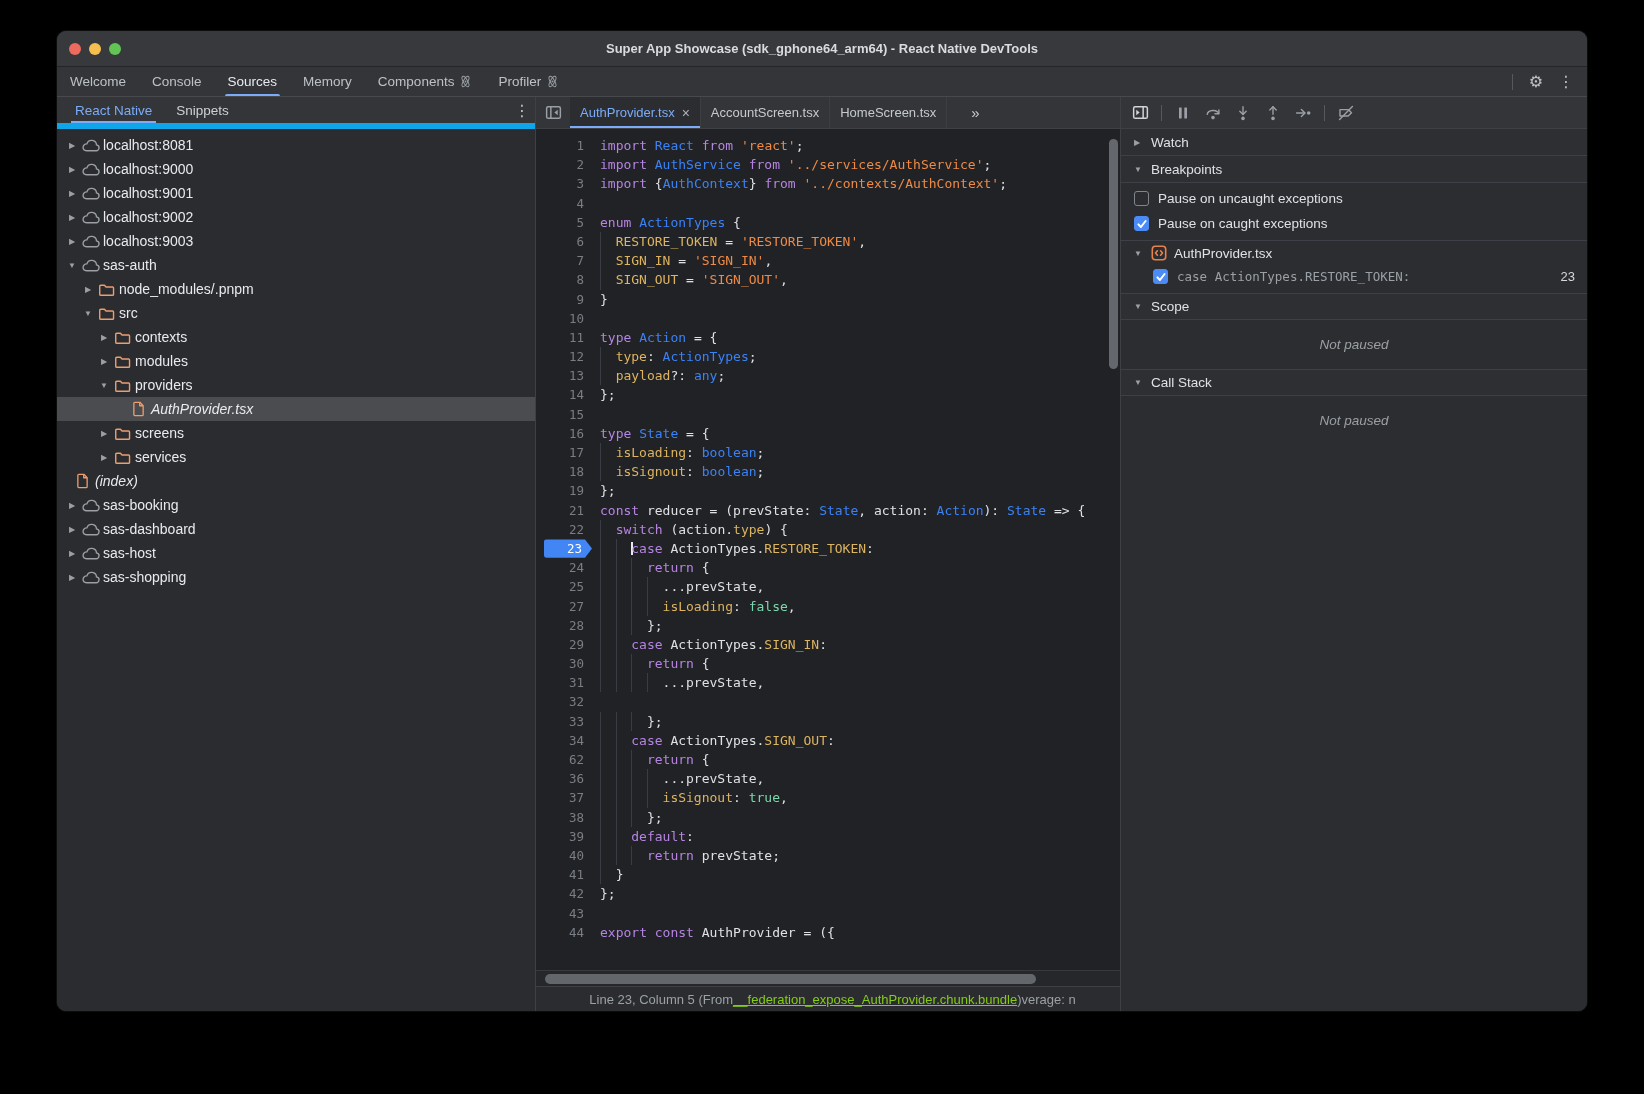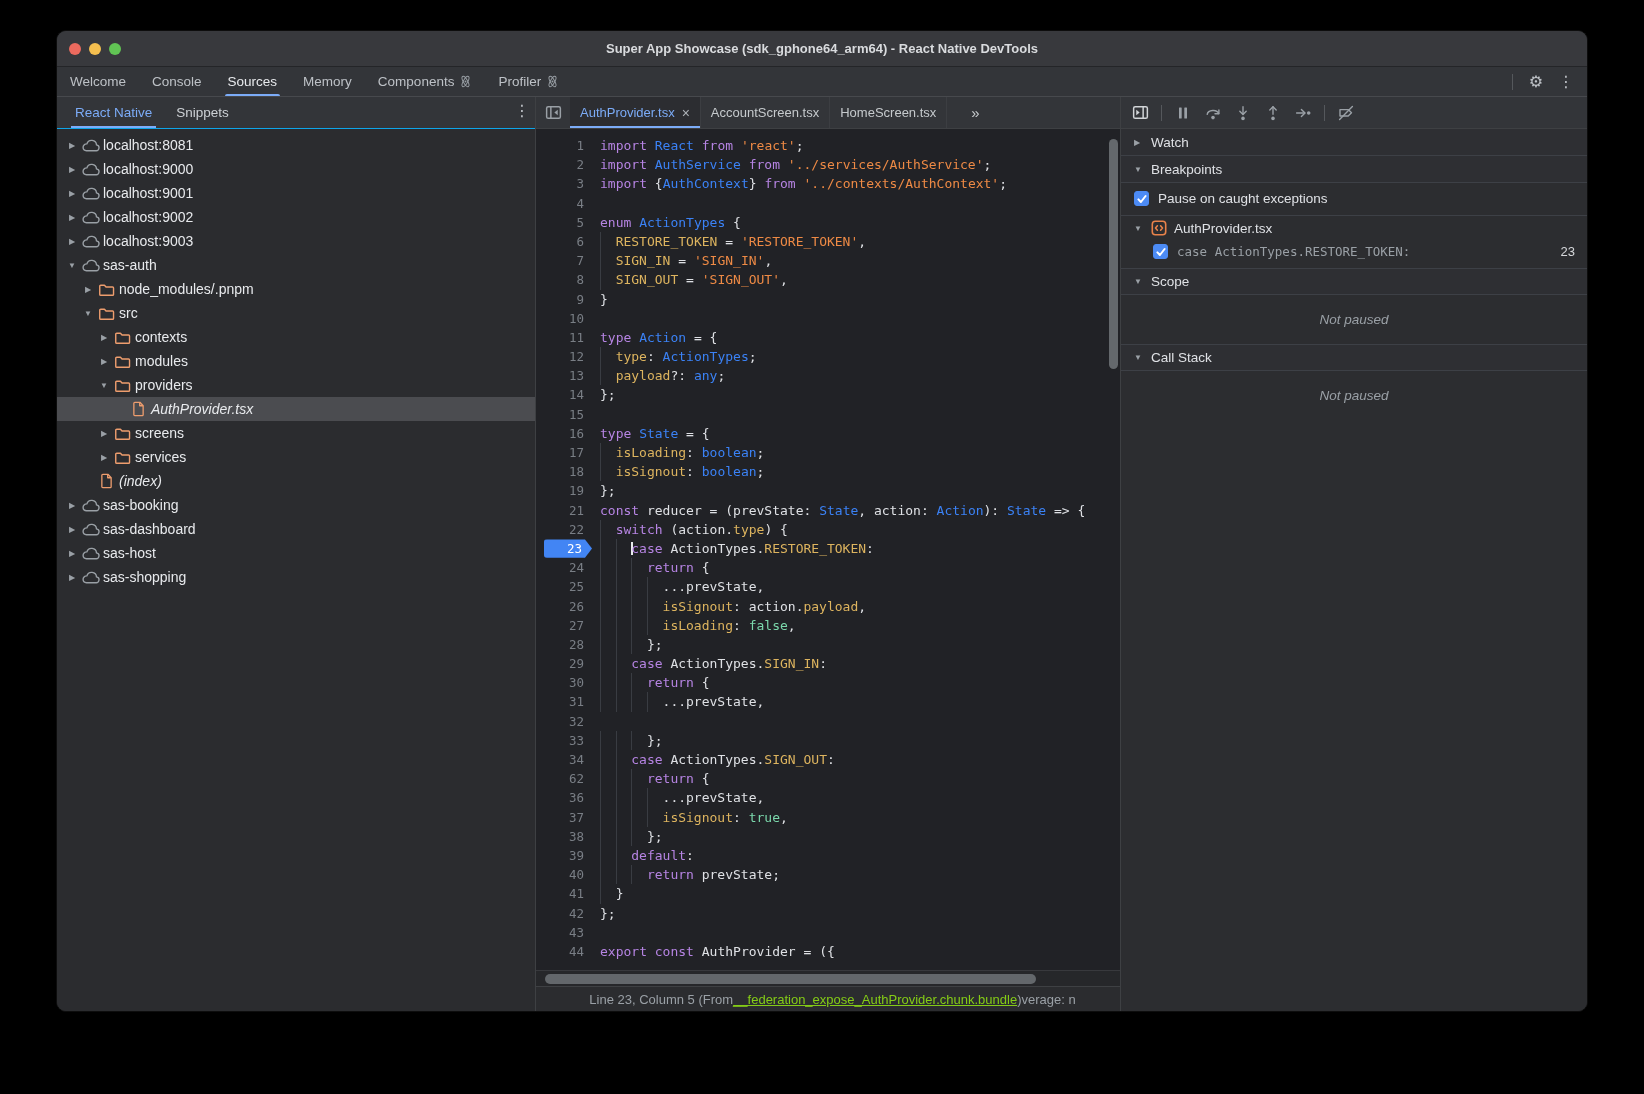--- a/index.html
+++ b/index.html
@@ -31,21 +31,21 @@
 
   
   #content { display:flex; height:915px; }
   #navigator { width:479px; background:#2b2c2f; border-right:1px solid #3e4043;
     display:flex; flex-direction:column; }
   #editor { width:585px; background:#212226; display:flex; flex-direction:column;
     border-right:1px solid #3e4043; }
   #debugger { flex:1; background:#2c2d30; display:flex; flex-direction:column; }
 
   
-  #nav-header { height:32px; background:#333539; border-bottom:1px solid #0ea5e9;
+  #nav-header { height:32px; background:#333539; border-bottom:6px solid #0ea5e9;
     display:flex; align-items:stretch; padding-left:6px; }
   .ntab { display:flex; align-items:center; padding:0 12px; font-size:13.5px;
     color:#cdd1d5; position:relative; }
   .ntab.active { color:#7cacf8; }
   .ntab.active::after { content:""; position:absolute; left:8px; right:8px; bottom:0;
     height:2px; background:#7cacf8; }
   #nav-kebab { margin-left:auto; }
   #tree { padding-top:4px; overflow:hidden; }
   .trow { height:24px; display:flex; align-items:center; font-size:14px; color:#e8eaed;
     white-space:nowrap; }
@@ -311,21 +311,21 @@
           </div>
           <div class="trow" style="padding-left: 40px;">
             <span class="arr">▶</span>
             <span class="tic" style="color: rgb(154, 160, 166);">
               <svg width="17" height="15" viewBox="0 0 18 16" fill="none" stroke="#ee9d6e" stroke-width="1.5" stroke-linejoin="round">
                 <path d="M1.8 13.2V4.4a1 1 0 0 1 1-1h4l1.7 1.9h7a1 1 0 0 1 1 1v6.9a1 1 0 0 1-1 1h-12.7a1 1 0 0 1-1-1z"></path>
               </svg>
             </span>
             <span class="lbl">services</span>
           </div>
-          <div class="trow" style="padding-left: 24px;">
+          <div class="trow" style="">
             <span class="arr"></span>
             <span class="tic" style="color: rgb(154, 160, 166);">
               <svg width="13" height="16" viewBox="0 0 14 17" fill="none" stroke="#ee9d6e" stroke-width="1.4" stroke-linejoin="round">
                 <path d="M2 2.3a1 1 0 0 1 1-1h5.5L12 5v9.7a1 1 0 0 1-1 1H3a1 1 0 0 1-1-1z"></path>
                 <path d="M8.3 1.3V5H12"></path>
               </svg>
             </span>
             <span class="lbl it">(index)</span>
           </div>
           <div class="trow" style="padding-left: 8px;">
@@ -409,21 +409,20 @@
             <div class="cl"><span class="ln">15</span><span class="lc"></span></div>
             <div class="cl"><span class="ln">16</span><span class="lc"><span class="tok-k">type</span><span class="tok-d"> </span><span class="tok-t">State</span><span class="tok-d"> = {</span></span></div>
             <div class="cl"><span class="ln">17</span><span class="lc"><span class="ig"></span><span class="tok-p">isLoading</span><span class="tok-d">: </span><span class="tok-t">boolean</span><span class="tok-d">;</span></span></div>
             <div class="cl"><span class="ln">18</span><span class="lc"><span class="ig"></span><span class="tok-p">isSignout</span><span class="tok-d">: </span><span class="tok-t">boolean</span><span class="tok-d">;</span></span></div>
             <div class="cl"><span class="ln">19</span><span class="lc"><span class="tok-d">};</span></span></div>
             <div class="cl"><span class="ln">21</span><span class="lc"><span class="tok-k">const</span><span class="tok-d"> reducer = (prevState: </span><span class="tok-t">State</span><span class="tok-d">, action: </span><span class="tok-t">Action</span><span class="tok-d">): </span><span class="tok-t">State</span><span class="tok-d"> =&gt; {</span></span></div>
             <div class="cl"><span class="ln">22</span><span class="lc"><span class="ig"></span><span class="tok-k">switch</span><span class="tok-d"> (action.</span><span class="tok-p">type</span><span class="tok-d">) {</span></span></div>
             <div class="cl"><span class="ln bp"><span class="badge">23</span></span><span class="lc"><span class="ig"></span><span class="ig"></span><span class="caret"></span><span class="tok-k">case</span><span class="tok-d"> ActionTypes.</span><span class="tok-p">RESTORE_TOKEN</span><span class="tok-d">:</span></span></div>
             <div class="cl"><span class="ln">24</span><span class="lc"><span class="ig"></span><span class="ig"></span><span class="ig"></span><span class="tok-k">return</span><span class="tok-d"> {</span></span></div>
             <div class="cl"><span class="ln">25</span><span class="lc"><span class="ig"></span><span class="ig"></span><span class="ig"></span><span class="ig"></span><span class="tok-d">...prevState,</span></span></div>
-            <div class="cl"><span class="ln">26</span><span class="lc"><span class="ig"></span><span class="ig"></span><span class="ig"></span><span class="ig"></span><span class="tok-p">isSignout</span><span class="tok-d">: action.</span><span class="tok-p">payload</span><span class="tok-d">,</span></span></div>
             <div class="cl"><span class="ln">27</span><span class="lc"><span class="ig"></span><span class="ig"></span><span class="ig"></span><span class="ig"></span><span class="tok-p">isLoading</span><span class="tok-d">: </span><span class="tok-b">false</span><span class="tok-d">,</span></span></div>
             <div class="cl"><span class="ln">28</span><span class="lc"><span class="ig"></span><span class="ig"></span><span class="ig"></span><span class="tok-d">};</span></span></div>
             <div class="cl"><span class="ln">29</span><span class="lc"><span class="ig"></span><span class="ig"></span><span class="tok-k">case</span><span class="tok-d"> ActionTypes.</span><span class="tok-p">SIGN_IN</span><span class="tok-d">:</span></span></div>
             <div class="cl"><span class="ln">30</span><span class="lc"><span class="ig"></span><span class="ig"></span><span class="ig"></span><span class="tok-k">return</span><span class="tok-d"> {</span></span></div>
             <div class="cl"><span class="ln">31</span><span class="lc"><span class="ig"></span><span class="ig"></span><span class="ig"></span><span class="ig"></span><span class="tok-d">...prevState,</span></span></div>
             <div class="cl"><span class="ln">32</span></div>
             <div class="cl"><span class="ln">33</span><span class="lc"><span class="ig"></span><span class="ig"></span><span class="ig"></span><span class="tok-d">};</span></span></div>
             <div class="cl"><span class="ln">34</span><span class="lc"><span class="ig"></span><span class="ig"></span><span class="tok-k">case</span><span class="tok-d"> ActionTypes.</span><span class="tok-p">SIGN_OUT</span><span class="tok-d">:</span></span></div>
             <div class="cl"><span class="ln">62</span><span class="lc"><span class="ig"></span><span class="ig"></span><span class="ig"></span><span class="tok-k">return</span><span class="tok-d"> {</span></span></div>
             <div class="cl"><span class="ln">36</span><span class="lc"><span class="ig"></span><span class="ig"></span><span class="ig"></span><span class="ig"></span><span class="tok-d">...prevState,</span></span></div>
@@ -504,20 +503,24 @@
           <div class="sect-h">
             <span class="arr">▶</span>
             <span>Watch</span>
           </div>
           <div class="sect-h">
             <span class="arr">▼</span>
             <span>Breakpoints</span>
           </div>
           <div class="sect-body" style="padding: 3px 0px 4px;">
             <div class="cb-row">
+              <span class="cb"></span>
+              <span>Pause on uncaught exceptions</span>
+            </div>
+            <div class="cb-row">
               <span class="cb on">
                 <svg width="12" height="12" viewBox="0 0 12 12" fill="none" stroke="#fff" stroke-width="2" stroke-linecap="round" stroke-linejoin="round">
                   <path d="M2.4 6.4 4.9 9l4.7-6"></path>
                 </svg>
               </span>
               <span>Pause on caught exceptions</span>
             </div>
           </div>
           <div class="grp-row">
             <span class="arr" style="font-size: 8px; color: rgb(154, 160, 166); width: 10px;">▼</span>

